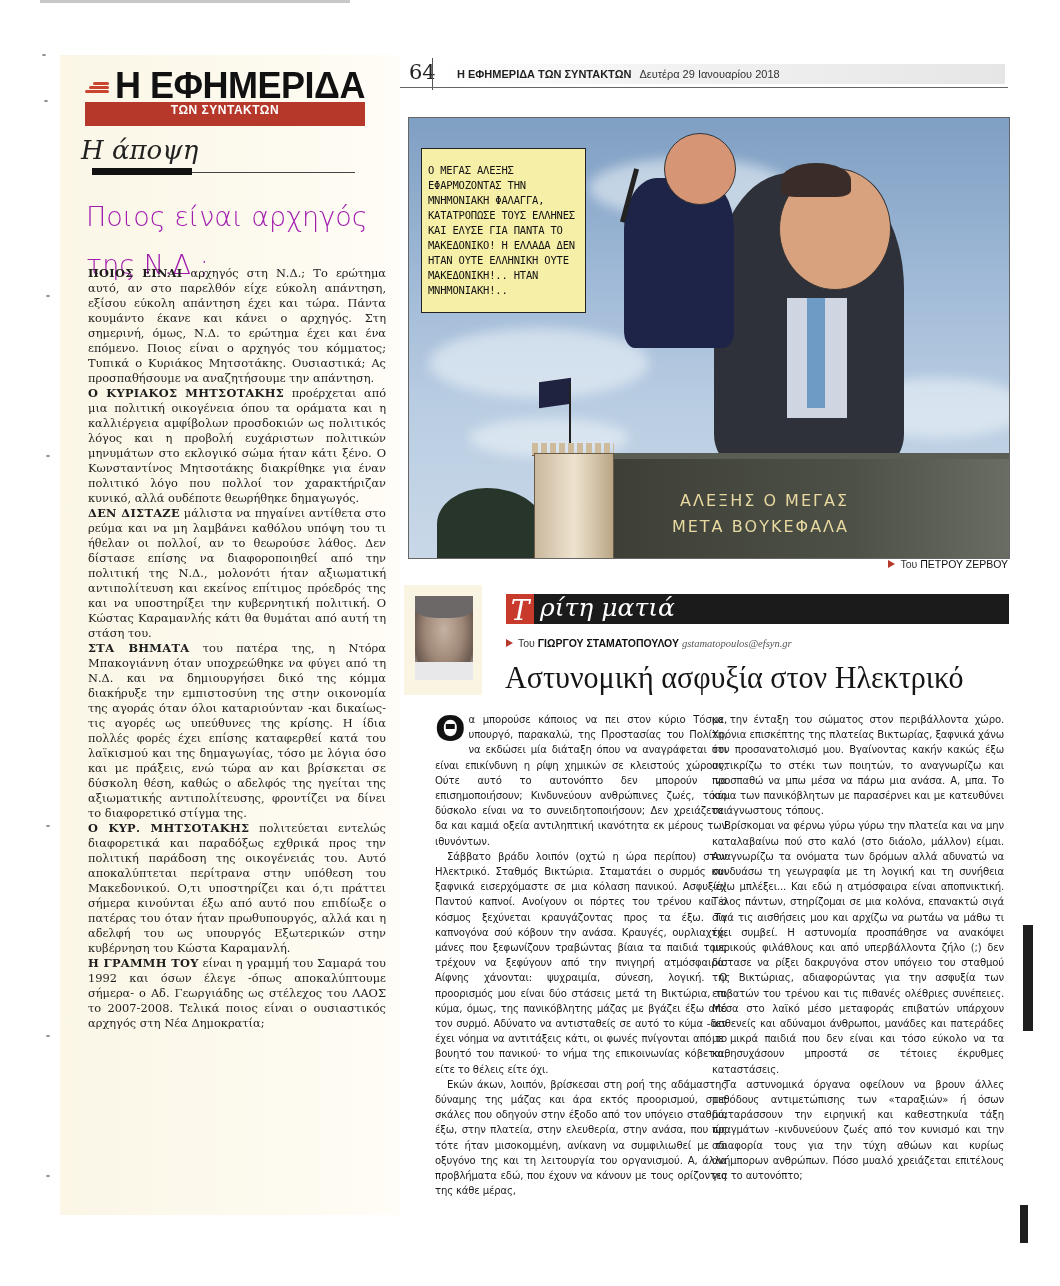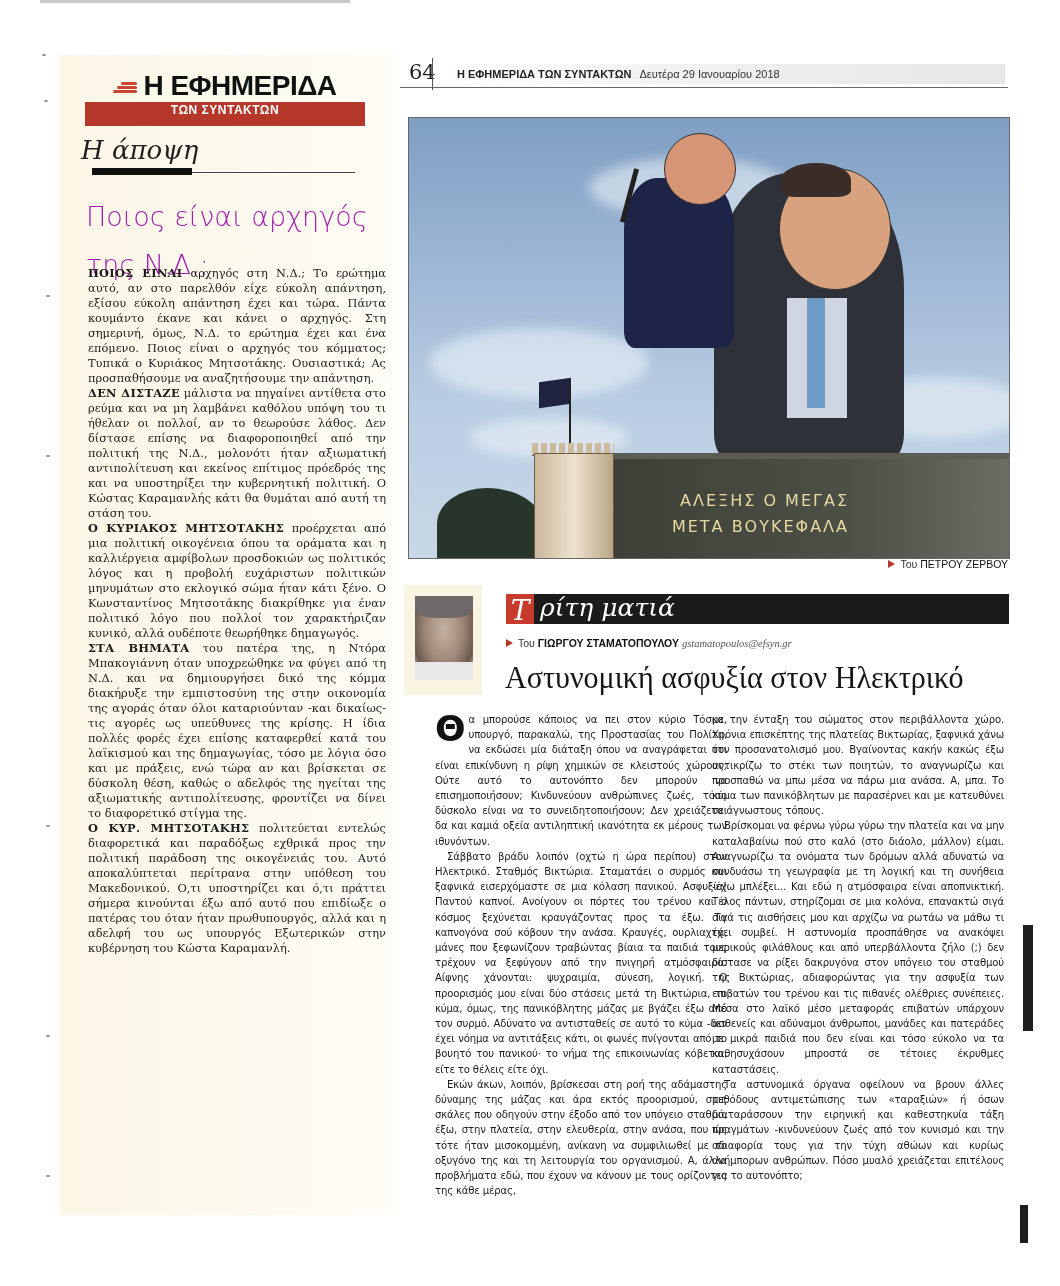--- a/index.html
+++ b/index.html
@@ -14,21 +14,21 @@
     .left-col {
       position: absolute; left: 60px; top: 55px; width: 340px; height: 1160px;
       background: linear-gradient(90deg, #fbf6e6 0%, #fdfaf0 70%, #fffdf7 100%);
     }
 
     
     .masthead { position: absolute; left: 85px; top: 72px; width: 280px; }
     .mast-top {
       display: flex; align-items: flex-end; justify-content: center;
       font-family: "Liberation Sans", sans-serif; font-weight: bold;
-      font-size: 28px; letter-spacing: -0.5px; color: #111; line-height: 28px;
+      font-size: 36px; letter-spacing: -0.5px; color: #111; line-height: 28px;
     }
     .mast-arrow { width: 24px; height: 12px; margin-right: 6px; margin-bottom: 6px; position: relative; }
     .mast-arrow span { position: absolute; left: 0; height: 3px; background: #c9452f; border-radius: 2px; }
     .mast-bar {
       margin-top: 2px; height: 24px; background: #b5382a; color: #fff;
       font-family: "Liberation Sans", sans-serif; font-weight: bold; font-size: 12px;
       text-align: center; line-height: 16px; letter-spacing: 0.5px;
     }
 
     .opinion-label {
@@ -191,40 +191,42 @@
 </div>
 
 <div class="opinion-label">Η άποψη</div>
 <div class="opinion-rule"></div>
 <div class="opinion-rule-thick"></div>
 
 <h1 class="op-title" style="margin:0">Ποιος είναι αρχηγός της Ν.Δ.;</h1>
 
 <div class="op-body">
   <p><b>ΠΟΙΟΣ ΕΙΝΑΙ</b><span> αρχηγός στη Ν.Δ.; Το ερώτημα αυτό, αν στο παρελθόν είχε εύκολη απάντηση, εξίσου εύκολη απάντηση έχει και τώρα. Πάντα κουμάντο έκανε και κάνει ο αρχηγός. Στη σημερινή, όμως, Ν.Δ. το ερώτημα έχει και ένα επόμενο. Ποιος είναι ο αρχηγός του κόμματος; Τυπικά ο Κυριάκος Μητσοτάκης. Ουσιαστικά; Ας προσπαθήσουμε να αναζητήσουμε την απάντηση.</span></p>
+  <p><b>Ο ΚΥΡΙΑΚΟΣ ΜΗΤΣΟΤΑΚΗΣ</b><span> προέρχεται από μια πολιτική οικογένεια όπου τα οράματα και η καλλιέργεια αμφίβολων προσδοκιών ως πολιτικός λόγος και η προβολή ευχάριστων πολιτικών μηνυμάτων στο εκλογικό σώμα ήταν κάτι ξένο. Ο Κωνσταντίνος Μητσοτάκης διακρίθηκε για έναν πολιτικό λόγο που πολλοί τον χαρακτήριζαν κυνικό, αλλά ουδέποτε θεωρήθηκε δημαγωγός.</span></p>
   <p><b>ΔΕΝ ΔΙΣΤΑΖΕ</b><span> μάλιστα να πηγαίνει αντίθετα στο ρεύμα και να μη λαμβάνει καθόλου υπόψη του τι ήθελαν οι πολλοί, αν το θεωρούσε λάθος. Δεν δίστασε επίσης να διαφοροποιηθεί από την πολιτική της Ν.Δ., μολονότι ήταν αξιωματική αντιπολίτευση και εκείνος επίτιμος πρόεδρός της και να υποστηρίξει την κυβερνητική πολιτική. Ο Κώστας Καραμανλής κάτι θα θυμάται από αυτή τη στάση του.</span></p>
-  <p><b>Ο ΚΥΡΙΑΚΟΣ ΜΗΤΣΟΤΑΚΗΣ</b><span> προέρχεται από μια πολιτική οικογένεια όπου τα οράματα και η καλλιέργεια αμφίβολων προσδοκιών ως πολιτικός λόγος και η προβολή ευχάριστων πολιτικών μηνυμάτων στο εκλογικό σώμα ήταν κάτι ξένο. Ο Κωνσταντίνος Μητσοτάκης διακρίθηκε για έναν πολιτικό λόγο που πολλοί τον χαρακτήριζαν κυνικό, αλλά ουδέποτε θεωρήθηκε δημαγωγός.</span></p>
   <p><b>ΣΤΑ ΒΗΜΑΤΑ</b><span> του πατέρα της, η Ντόρα Μπακογιάννη όταν υποχρεώθηκε να φύγει από τη Ν.Δ. και να δημιουργήσει δικό της κόμμα διακήρυξε την εμπιστοσύνη της στην οικονομία της αγοράς όταν όλοι καταριούνταν -και δικαίως- τις αγορές ως υπεύθυνες της κρίσης. Η ίδια πολλές φορές έχει επίσης καταφερθεί κατά του λαϊκισμού και της δημαγωγίας, τόσο με λόγια όσο και με πράξεις, ενώ τώρα αν και βρίσκεται σε δύσκολη θέση, καθώς ο αδελφός της ηγείται της αξιωματικής αντιπολίτευσης, φροντίζει να δίνει το διαφορετικό στίγμα της.</span></p>
   <p><b>Ο ΚΥΡ. ΜΗΤΣΟΤΑΚΗΣ</b><span> πολιτεύεται εντελώς διαφορετικά και παραδόξως εχθρικά προς την πολιτική παράδοση της οικογένειάς του. Αυτό αποκαλύπτεται περίτρανα στην υπόθεση του Μακεδονικού. Ο,τι υποστηρίζει και ό,τι πράττει σήμερα κινούνται έξω από αυτό που επιδίωξε ο πατέρας του όταν ήταν πρωθυπουργός, αλλά και η αδελφή του ως υπουργός Εξωτερικών στην κυβέρνηση του Κώστα Καραμανλή.</span></p>
+  <p><b>Η ΓΡΑΜΜΗ ΤΟΥ</b><span> είναι η γραμμή του Σαμαρά του 1992 και όσων έλεγε -όπως αποκαλύπτουμε σήμερα- ο Αδ. Γεωργιάδης ως στέλεχος του ΛΑΟΣ το 2007-2008. Τελικά ποιος είναι ο ουσιαστικός αρχηγός στη Νέα Δημοκρατία;</span></p>
 </div>
 
 <div class="page-num">64</div>
 <div class="page-num-sep"></div>
 <div class="header-strip">
   <span class="paper">Η ΕΦΗΜΕΡΙΔΑ ΤΩΝ ΣΥΝΤΑΚΤΩΝ</span>
   <span>Δευτέρα 29 Ιανουαρίου 2018</span>
 </div>
 <div class="header-rule"></div>
 
 <div class="cartoon">
   <div class="cloud" style="left:180px;top:40px;width:200px;height:60px"></div>
   <div class="cloud" style="left:20px;top:210px;width:220px;height:70px"></div>
   <div class="cloud" style="left:440px;top:260px;width:180px;height:60px"></div>
   <div class="cloud" style="left:60px;top:300px;width:160px;height:40px"></div>
 
+  <div class="speech">Ο ΜΕΓΑΣ ΑΛΕΞΗΣ ΕΦΑΡΜΟΖΟΝΤΑΣ ΤΗΝ ΜΝΗΜΟΝΙΑΚΗ ΦΑΛΑΓΓΑ, ΚΑΤΑΤΡΟΠΩΣΕ ΤΟΥΣ ΕΛΛΗΝΕΣ ΚΑΙ ΕΛΥΣΕ ΓΙΑ ΠΑΝΤΑ ΤΟ ΜΑΚΕΔΟΝΙΚΟ! Η ΕΛΛΑΔΑ ΔΕΝ ΗΤΑΝ ΟΥΤΕ ΕΛΛΗΝΙΚΗ ΟΥΤΕ ΜΑΚΕΔΟΝΙΚΗ!.. ΗΤΑΝ ΜΝΗΜΟΝΙΑΚΗ!..</div>
 
   <div class="tree"></div>
   <div class="flag"></div>
   <div class="flagpole"></div>
   <div class="tower-top"></div>
   <div class="tower"></div>
 
   <div class="figure-big"></div>
   <div class="shirt"></div>
   <div class="tie"></div>

